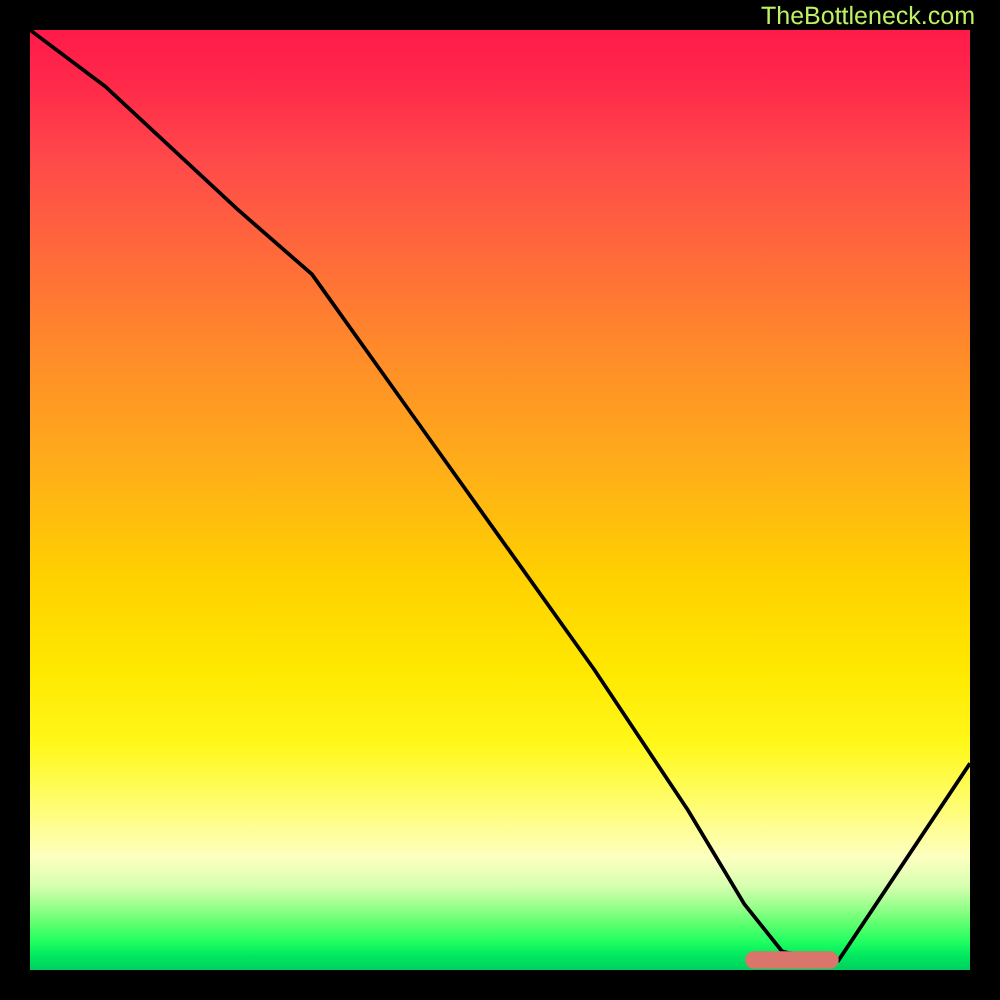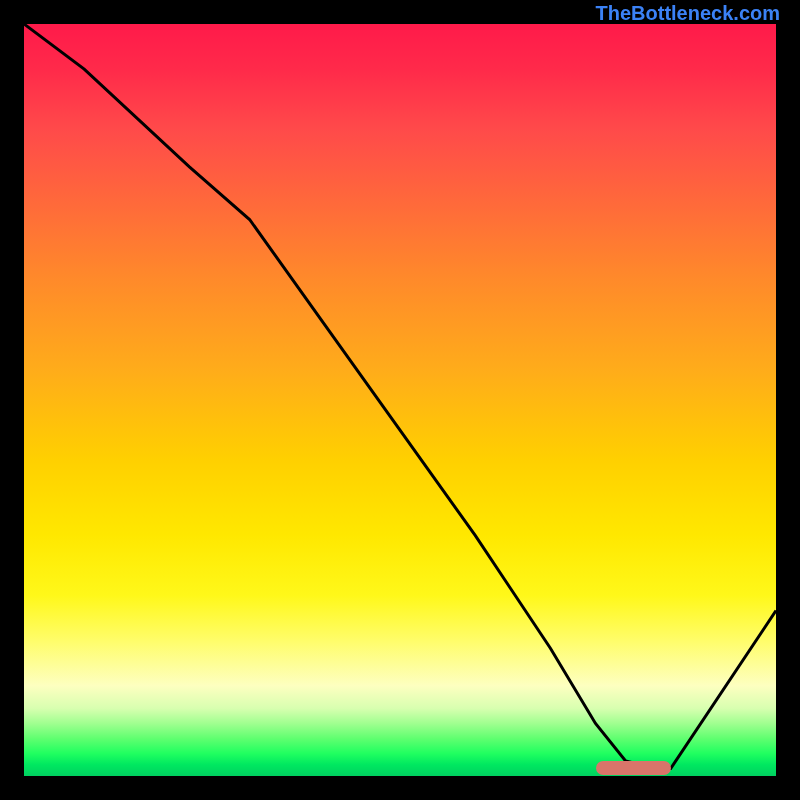--- a/index.html
+++ b/index.html
@@ -7,23 +7,23 @@
     width: 800px;
     height: 800px;
     background: #000;
     position: relative;
     font-family: Arial, sans-serif;
   }
   .watermark {
     position: absolute;
     top: 2px;
     right: 20px;
-    color: #3b82f6;
+    color: #bef264;
     font-size: 20px;
-    font-weight: bold;
+    font-weight: normal;
     z-index: 10;
   }
   .plot-area {
     position: absolute;
     top: 24px;
     left: 24px;
     width: 752px;
     height: 752px;
     overflow: hidden;
   }

